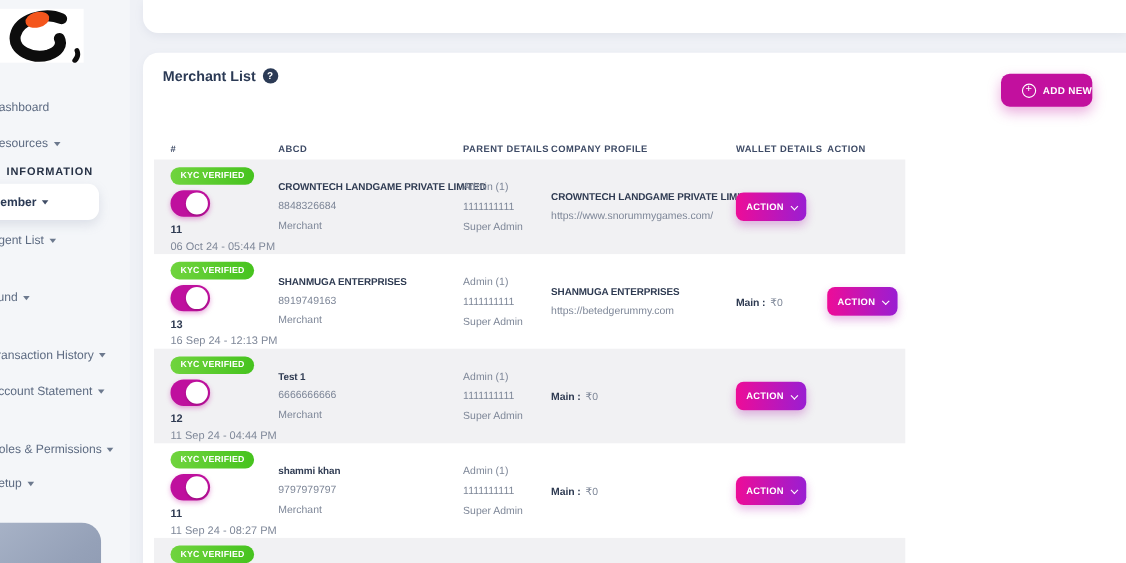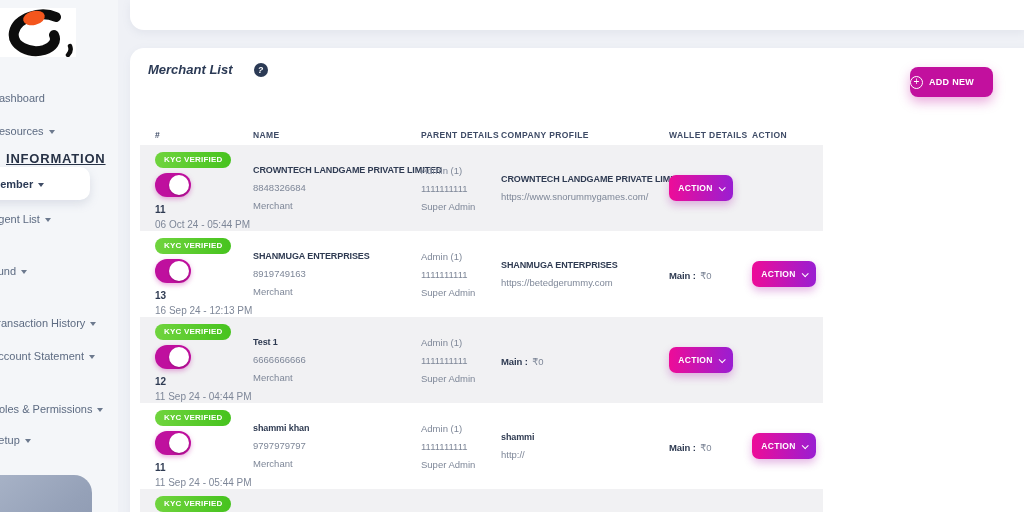--- a/index.html
+++ b/index.html
@@ -4,38 +4,38 @@
 <style>
   * { margin:0; padding:0; box-sizing:border-box; }
   html,body { width:1024px; height:512px; }
   body { font-family:"Liberation Sans","DejaVu Sans",sans-serif; background:#eff1f6; }
   .page { position:relative; width:1024px; height:512px; overflow:hidden; }
 
   
   .sidebar { position:absolute; left:0; top:0; width:118px; height:512px; background:#f4f6f9; }
   .logo-box { position:absolute; left:0; top:8px; width:76px; height:49px; background:#ffffff; }
   .nav-item { position:absolute; left:-9px; white-space:nowrap; font-size:11px; color:#5d6b82; cursor:pointer; }
-  .nav-section { position:absolute; left:6px; white-space:nowrap; font-size:13px; font-weight:700; letter-spacing:.8px; color:#273246;text-decoration:underline; }
+  .nav-section { position:absolute; left:6px; white-space:nowrap; font-size:10px; font-weight:700; letter-spacing:.8px; color:#273246; }
   .caret { display:inline-block; margin-left:5px; width:0; height:0; border-left:3.5px solid transparent; border-right:3.5px solid transparent; border-top:4px solid currentColor; vertical-align:middle; opacity:.9; }
   .nav-pill { position:absolute; left:-24px; width:114px; height:33px; background:#ffffff; border-radius:10px; box-shadow:0 4px 10px rgba(130,140,170,.22); cursor:pointer; }
   .pill-label { position:absolute; left:15px; top:50%; transform:translateY(-50%); font-size:11px; font-weight:600; color:#2b3a55; white-space:nowrap; }
   .promo-box { position:absolute; left:-20px; top:475px; width:112px; height:80px; border-radius:18px;
     background:radial-gradient(circle at -10% 130%, rgba(255,255,255,.14) 28px, transparent 30px),
                radial-gradient(circle at -20% 150%, rgba(255,255,255,.10) 55px, transparent 58px),
                linear-gradient(140deg,#aab5c9 0%, #95a1b8 60%, #8c98b0 100%); }
 
   
   .topbar { position:absolute; left:130px; right:0; top:0; height:30px; background:#ffffff; border-radius:0 0 0 14px; box-shadow:0 3px 8px rgba(120,130,160,.10); }
 
   
   .card { position:absolute; left:130px; top:48px; right:-30px; bottom:-30px; background:#ffffff; border-radius:14px; box-shadow:0 2px 8px rgba(120,130,160,.08); }
-  .card-title-row { position:absolute; left:18px; top:14px; display:flex; align-items:center; gap:21px;font-style:italic; }
+  .card-title-row { position:absolute; left:18px; top:14px; display:flex; align-items:flex-start; gap:6px; }
   .title { font-size:13px; font-weight:600; color:#2b3a55; }
   .help-icon { width:14px; height:14px; border-radius:50%; background:#2b3a55; color:#ffffff; font-size:9px; font-weight:700; display:inline-flex; align-items:center; justify-content:center; cursor:pointer; }
-  .add-new { position:absolute; left:780px; top:19px; width:83px; height:30px; border:none; border-radius:8px; background:#c2109e; color:#ffffff; font-family:inherit; font-size:9px; font-weight:700; letter-spacing:.3px; display:flex; align-items:center; justify-content:flex-start; gap:6px; cursor:pointer; box-shadow:0 5px 12px rgba(194,16,158,.35); }
+  .add-new { position:absolute; left:780px; top:19px; width:83px; height:30px; border:none; border-radius:8px; background:#c2109e; color:#ffffff; font-family:inherit; font-size:9px; font-weight:700; letter-spacing:.3px; display:flex; align-items:center; justify-content:flex-end; gap:6px; cursor:pointer; box-shadow:0 5px 12px rgba(194,16,158,.35); }
   .plus { width:13px; height:13px; border:1.3px solid #ffffff; border-radius:50%; display:inline-flex; align-items:center; justify-content:center; font-size:10px; font-weight:400; }
   .plus::before { content:"+"; line-height:1; }
 
   
   .table { position:absolute; left:10px; top:76px; width:683px; }
   .thead, .trow { display:grid; grid-template-columns:98px 168px 80px 168px 83px 1fr; padding-left:15px; }
   .thead { height:21px; align-items:center; }
   .th { font-size:8.5px; font-weight:700; letter-spacing:.4px; color:#3e4b66; }
   .trow { height:86px; }
   .trow:nth-child(odd) { background:#f1f1f3; }
@@ -91,21 +91,21 @@
       <span class="help-icon">?</span>
     </div>
     <button class="add-new">
       <span class="plus"></span>
       <span>ADD NEW</span>
     </button>
 
     <div class="table">
       <div class="thead">
         <div class="th">#</div>
-        <div class="th">NAME</div>
+        <div class="th">ABCD</div>
         <div class="th">PARENT DETAILS</div>
         <div class="th">COMPANY PROFILE</div>
         <div class="th">WALLET DETAILS</div>
         <div class="th">ACTION</div>
       </div>
       <div class="tbody">
   <div class="trow">
     <div class="cell status">
       <span class="badge">KYC VERIFIED</span>
       <span class="toggle">
@@ -200,37 +200,33 @@
     </div>
   </div>
 
   <div class="trow">
     <div class="cell status">
       <span class="badge">KYC VERIFIED</span>
       <span class="toggle">
                 <span class="knob"></span>
               </span>
       <span class="row-id">11</span>
-      <span class="row-date">11 Sep 24 - 05:44 PM</span>
+      <span class="row-date">11 Sep 24 - 08:27 PM</span>
     </div>
     <div class="cell">
       <span class="strong">shammi khan</span>
       <span class="muted">9797979797</span>
       <span class="muted">Merchant</span>
     </div>
     <div class="cell">
       <span class="muted">Admin (1)</span>
       <span class="muted">1111111111</span>
       <span class="muted">Super Admin</span>
     </div>
     <div class="cell">
-      <span class="strong">shammi</span>
-      <span class="muted">http://</span>
-    </div>
-    <div class="cell">
       <span class="wallet-line"><span class="strong">Main :</span> <span class="muted">₹0</span></span>
     </div>
     <div class="cell">
       <button class="action-btn">
         <span>ACTION</span>
         <span class="chev"></span>
       </button>
     </div>
   </div>
 

